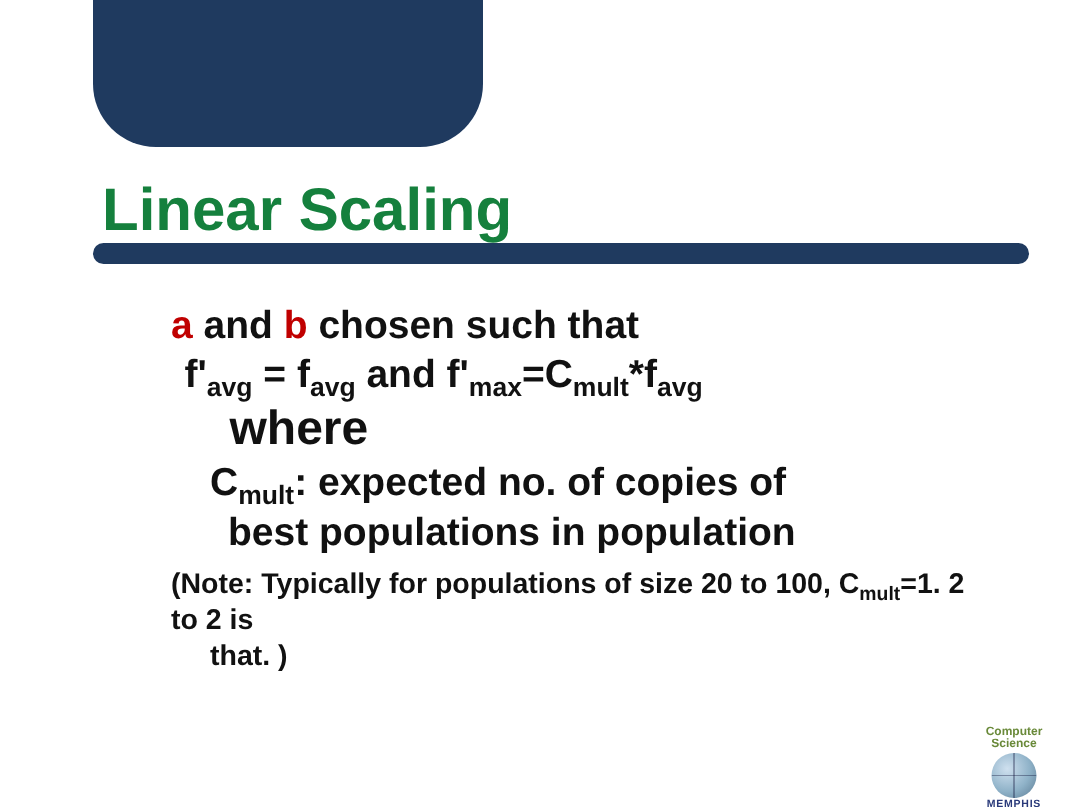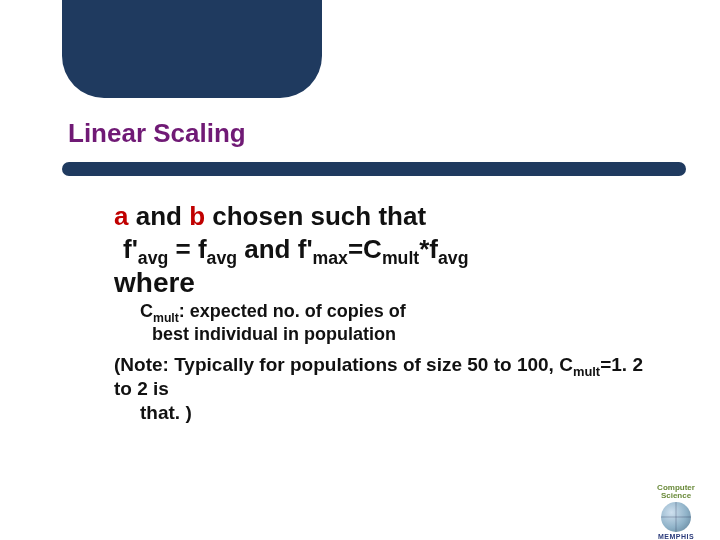--- a/index.html
+++ b/index.html
@@ -21,23 +21,23 @@
     border-bottom-left-radius: 42px;
     border-bottom-right-radius: 42px;
   }
   .title-wrap {
     position: absolute;
     top: 118px;
     left: 68px;
     right: 40px;
   }
   .title {
-    font-size: 26px;
+    font-size: 40px;
     font-weight: bold;
-    color: #701a75;
+    color: #15803d;
     margin-bottom: 10px;
   }
   .title-underline {
     position: absolute;
     top: 162px;
     left: 62px;
     right: 34px;
     height: 14px;
     background: #1f3a5f;
     border-top-left-radius: 8px;
@@ -56,25 +56,26 @@
   .content .line1 {
     font-size: 26px;
     line-height: 1.25;
   }
   .content .line2 {
     font-size: 26px;
     line-height: 1.25;
     margin-left: 9px;
   }
   .content .line3 {
-    font-size: 28px;
+    font-size: 32px;
     line-height: 1.25;
+    margin-left: 39px;
   }
   .content .line4 {
-    font-size: 18px;
+    font-size: 26px;
     line-height: 1.25;
     margin-left: 26px;
   }
   .content .note {
     font-size: 19px;
     line-height: 1.25;
     margin-top: 8px;
   }
   .highlight { color: #c00000; }
   sub { font-size: 0.68em; vertical-align: sub; line-height: 0; }
@@ -137,25 +138,25 @@
   </div>
 
   <div class="line2">
     <span>f'</span><sub>avg</sub><span> = f</span><sub>avg</sub><span> and f'</span><sub>max</sub><span>=C</span><sub>mult</sub><span>*f</span><sub>avg</sub>
   </div>
 
   <div class="line3">where</div>
 
   <div class="line4">
     <span>C</span><sub>mult</sub><span>: expected no. of copies of</span><br>
-    <span style="margin-left:12px; display:inline-block">best individual in population</span>
+    <span style="margin-left:12px; display:inline-block">best populations in population</span>
   </div>
 
   <div class="note">
-    <span>(Note:</span><span> Typically for populations of size 50 to 100, C</span><sub>mult</sub><span>=1. 2 to 2 is</span>
+    <span>(Note:</span><span> Typically for populations of size 20 to 100, C</span><sub>mult</sub><span>=1. 2 to 2 is</span>
     <span class="note-indent">that. )</span>
   </div>
 
 </div>
 
 <div class="logo">
   <div class="logo-text-top">Computer Science</div>
   <div class="logo-globe"></div>
   <div class="logo-text-bot">MEMPHIS</div>
 </div>

